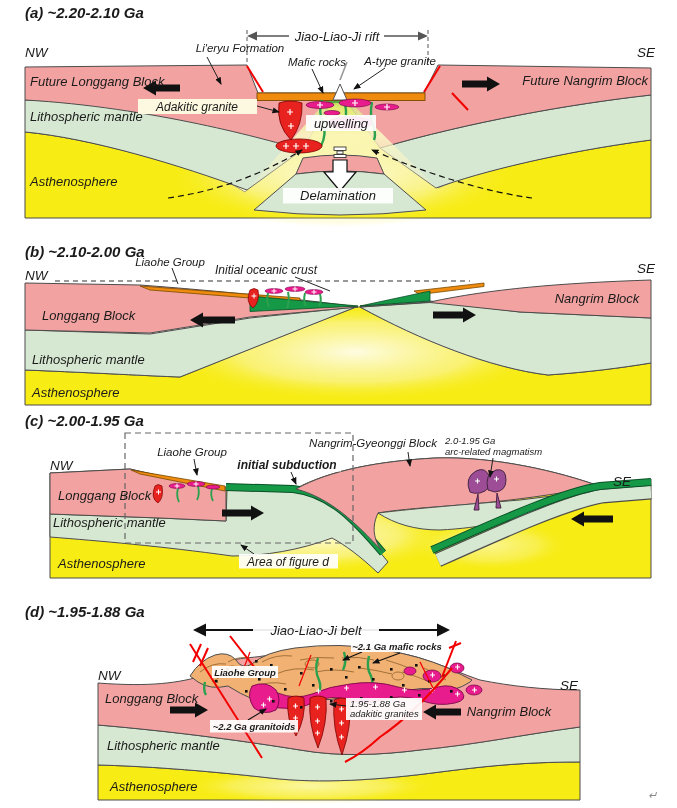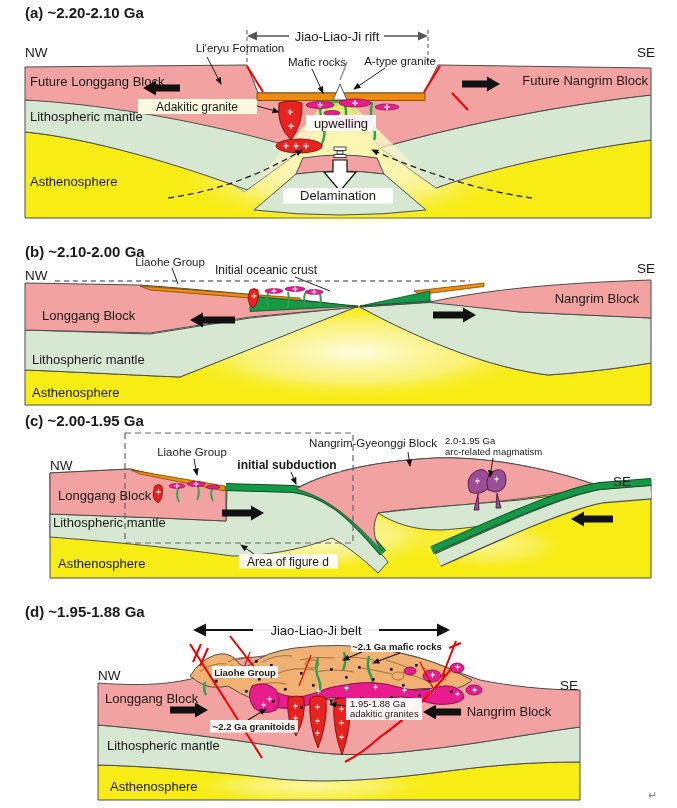--- a/index.html
+++ b/index.html
@@ -1,17 +1,17 @@
 <!DOCTYPE html>
 <html><head>
 <meta charset="utf-8">
 <style>
   html,body{margin:0;padding:0;background:#ffffff;}
   .page{width:677px;height:808px;position:relative;background:#fff;overflow:hidden;
-        font-family:"Liberation Sans", sans-serif;}
+        font-family:"Liberation Sans", sans-serif;font-style:italic;}
   svg{display:block;}
   text{fill:#1a1a1a;font-family:"Liberation Sans", sans-serif;}
   .ptitle{font-size:15px;font-weight:bold;}
   .dir{font-size:13.5px;}
   .block{font-size:13px;}
   .ann{font-size:11.5px;}
   .ann12{font-size:12px;}
   .annb{font-size:12px;font-weight:bold;}
   .small{font-size:9.5px;}
   .smallb{font-size:9.5px;font-weight:bold;}

